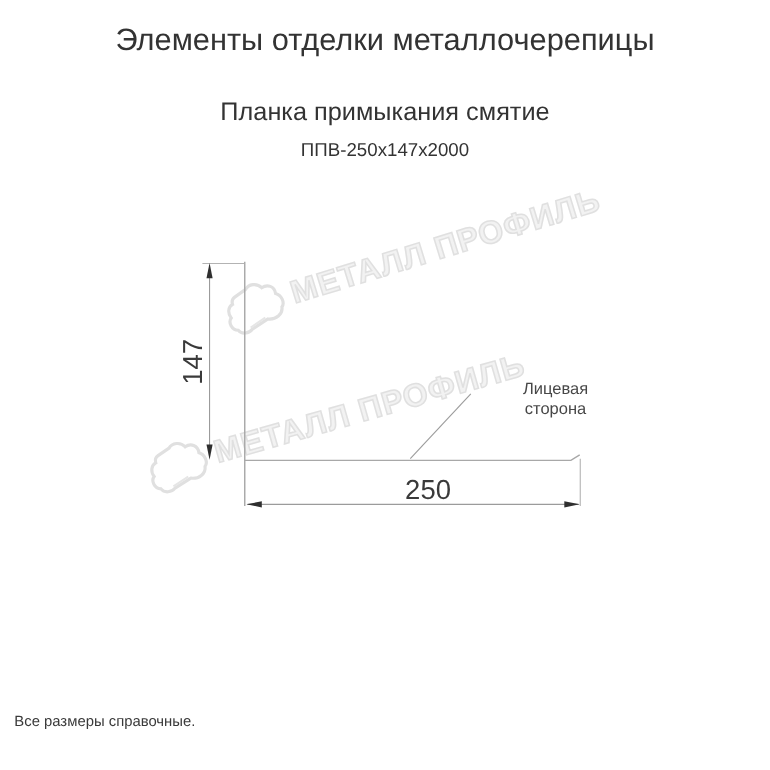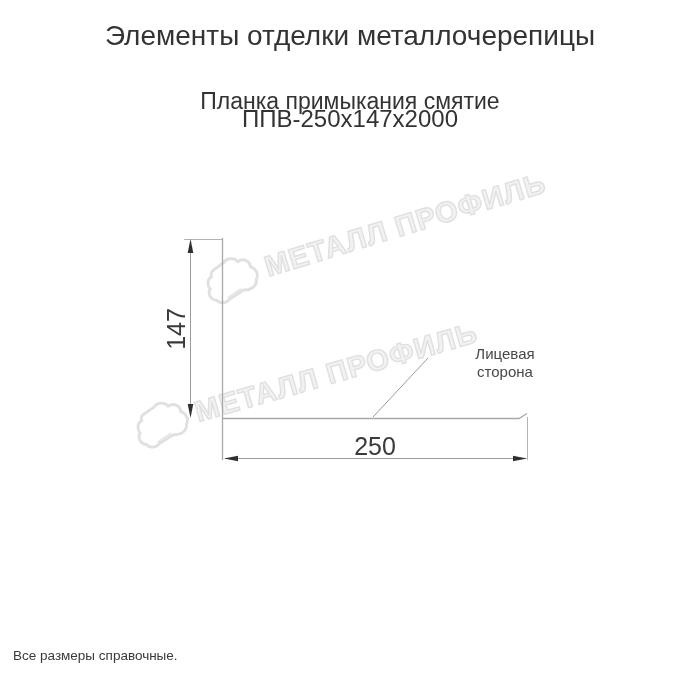--- a/index.html
+++ b/index.html
@@ -3,30 +3,30 @@
 <meta charset="utf-8">
 <style>
   html,body{margin:0;padding:0;background:#fff;}
   .page{
     position:relative;width:632px;height:700px;background:#ffffff;
     font-family:"Liberation Sans","DejaVu Sans",sans-serif;overflow:hidden;
   }
   .title-line{position:absolute;left:0;width:700px;text-align:center;color:#333;}
   .page-title{top:21px;font-size:28px;line-height:30px;}
   .product-name{top:89px;font-size:23px;line-height:25px;}
-  .product-code{top:106px;font-size:24px;line-height:26px;}
+  .product-code{top:124px;font-size:17px;line-height:26px;}
 
   .drawing-svg{position:absolute;left:0;top:0;width:700px;height:700px;}
 
   .dim-label{position:absolute;color:#3a3a3a;font-size:25px;}
   .dim-height{
     left:148px;top:316px;width:56px;height:26px;text-align:center;line-height:26px;
     transform:rotate(-90deg);transform-origin:center center;
   }
-  .dim-width{left:340px;top:434px;width:70px;text-align:center;line-height:25px;}
+  .dim-width{left:340px;top:434px;width:70px;text-align:right;line-height:25px;}
 
   .face-side{
     position:absolute;left:424px;top:345px;width:72px;
     font-size:15px;line-height:18px;color:#474747;text-align:center;margin-left:45px;
   }
 
   .watermark{
     position:absolute;display:flex;align-items:center;gap:6px;
     pointer-events:none;
   }

